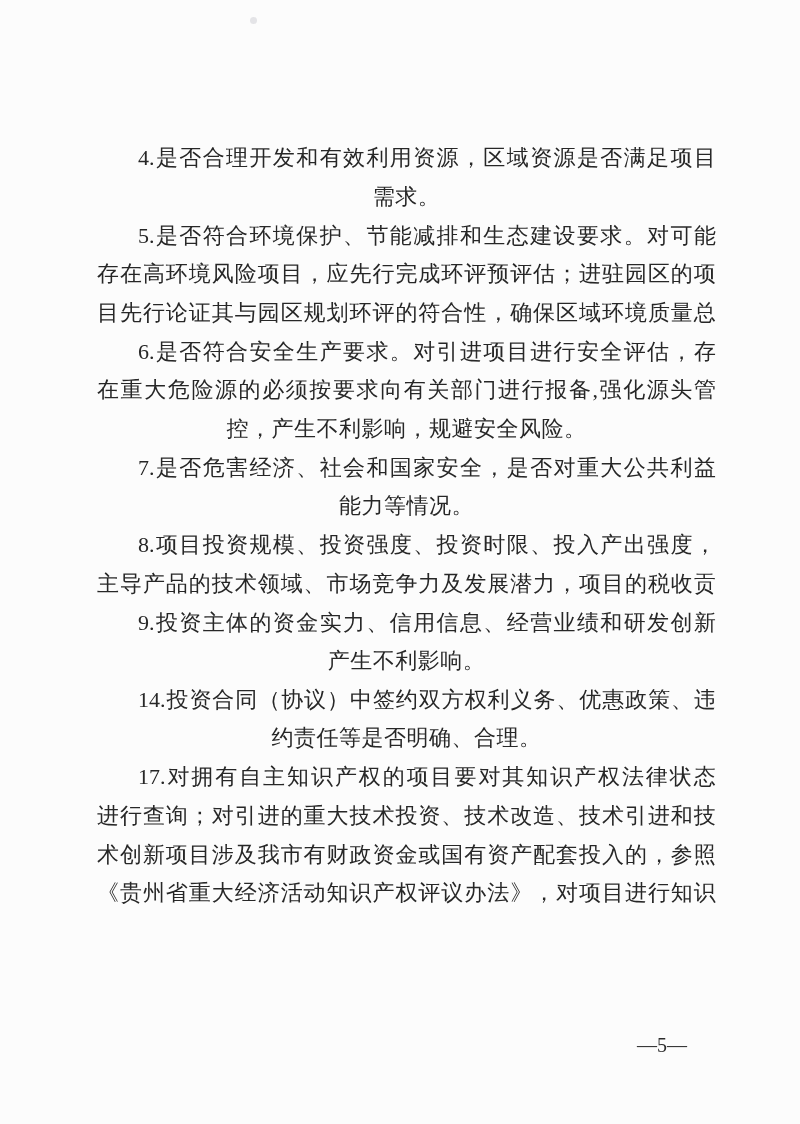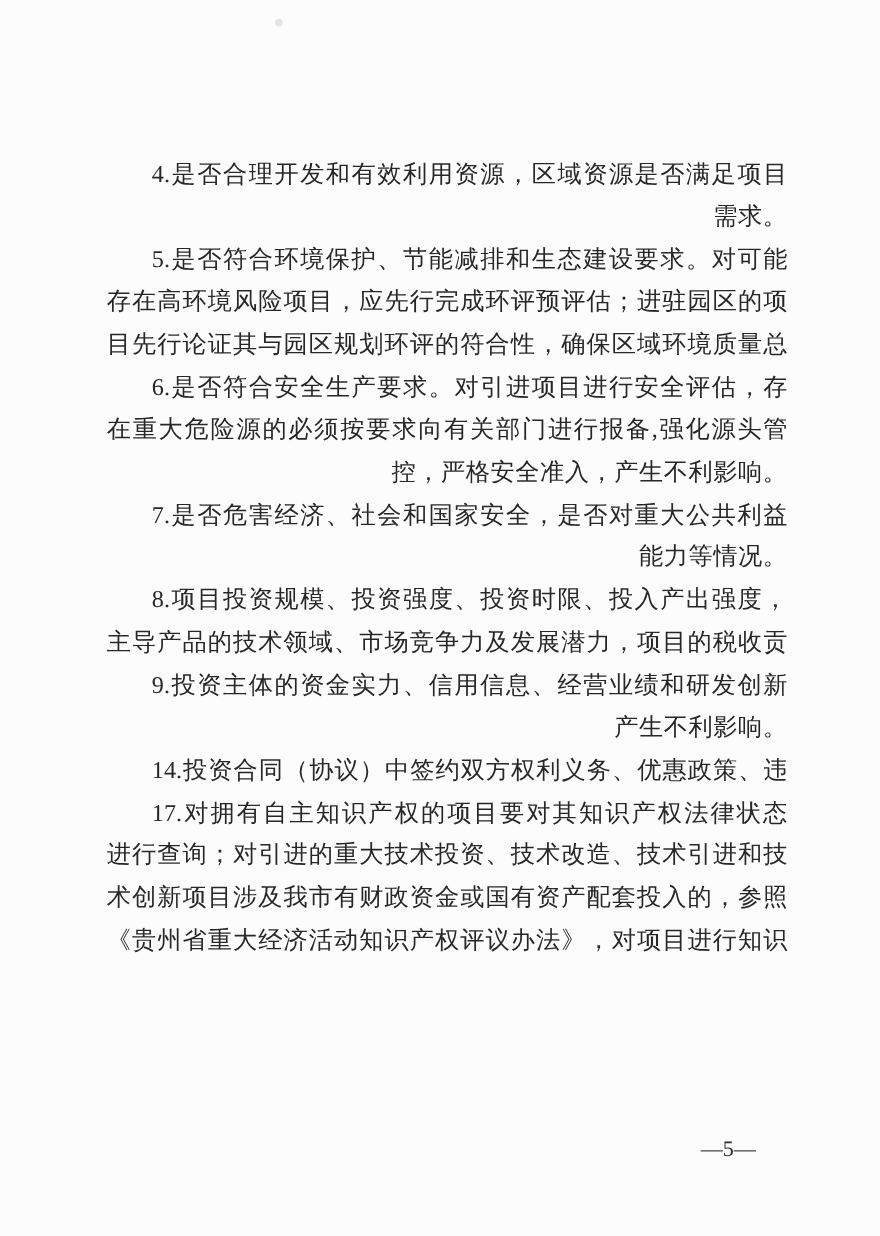--- a/index.html
+++ b/index.html
@@ -32,21 +32,21 @@
   .line.justify {
     display: flex;
     justify-content: space-between;
     align-items: center;
   }
   .line.justify span { display: inline-block; }
   
   .line.plain {
     line-height: 38.7px;
     letter-spacing: 0.5px;
-    text-align: right;
+    text-align: center;
   }
   
   .line.first { padding-left: 41px; }
   .page-number {
     position: absolute;
     top: 1032px;
     right: 113px;
     font-size: 20px;
     line-height: 26px;
     color: #2b2b2b;
@@ -234,21 +234,21 @@
           <span>行</span>
           <span>报</span>
           <span>备</span>
           <span>,</span>
           <span>强</span>
           <span>化</span>
           <span>源</span>
           <span>头</span>
           <span>管</span>
         </div>
-        <div class="line plain">控，严格安全准入，产生不利影响。</div>
+        <div class="line plain">控，产生不利影响，规避安全风险。</div>
       </div>
       <div class="paragraph">
         <div class="line justify first">
           <span>7.</span>
           <span>是</span>
           <span>否</span>
           <span>危</span>
           <span>害</span>
           <span>经</span>
           <span>济</span>
@@ -382,20 +382,21 @@
           <span>义</span>
           <span>务</span>
           <span>、</span>
           <span>优</span>
           <span>惠</span>
           <span>政</span>
           <span>策</span>
           <span>、</span>
           <span>违</span>
         </div>
+        <div class="line plain">约责任等是否明确、合理。</div>
       </div>
       <div class="paragraph">
         <div class="line justify first">
           <span>17.</span>
           <span>对</span>
           <span>拥</span>
           <span>有</span>
           <span>自</span>
           <span>主</span>
           <span>知</span>

